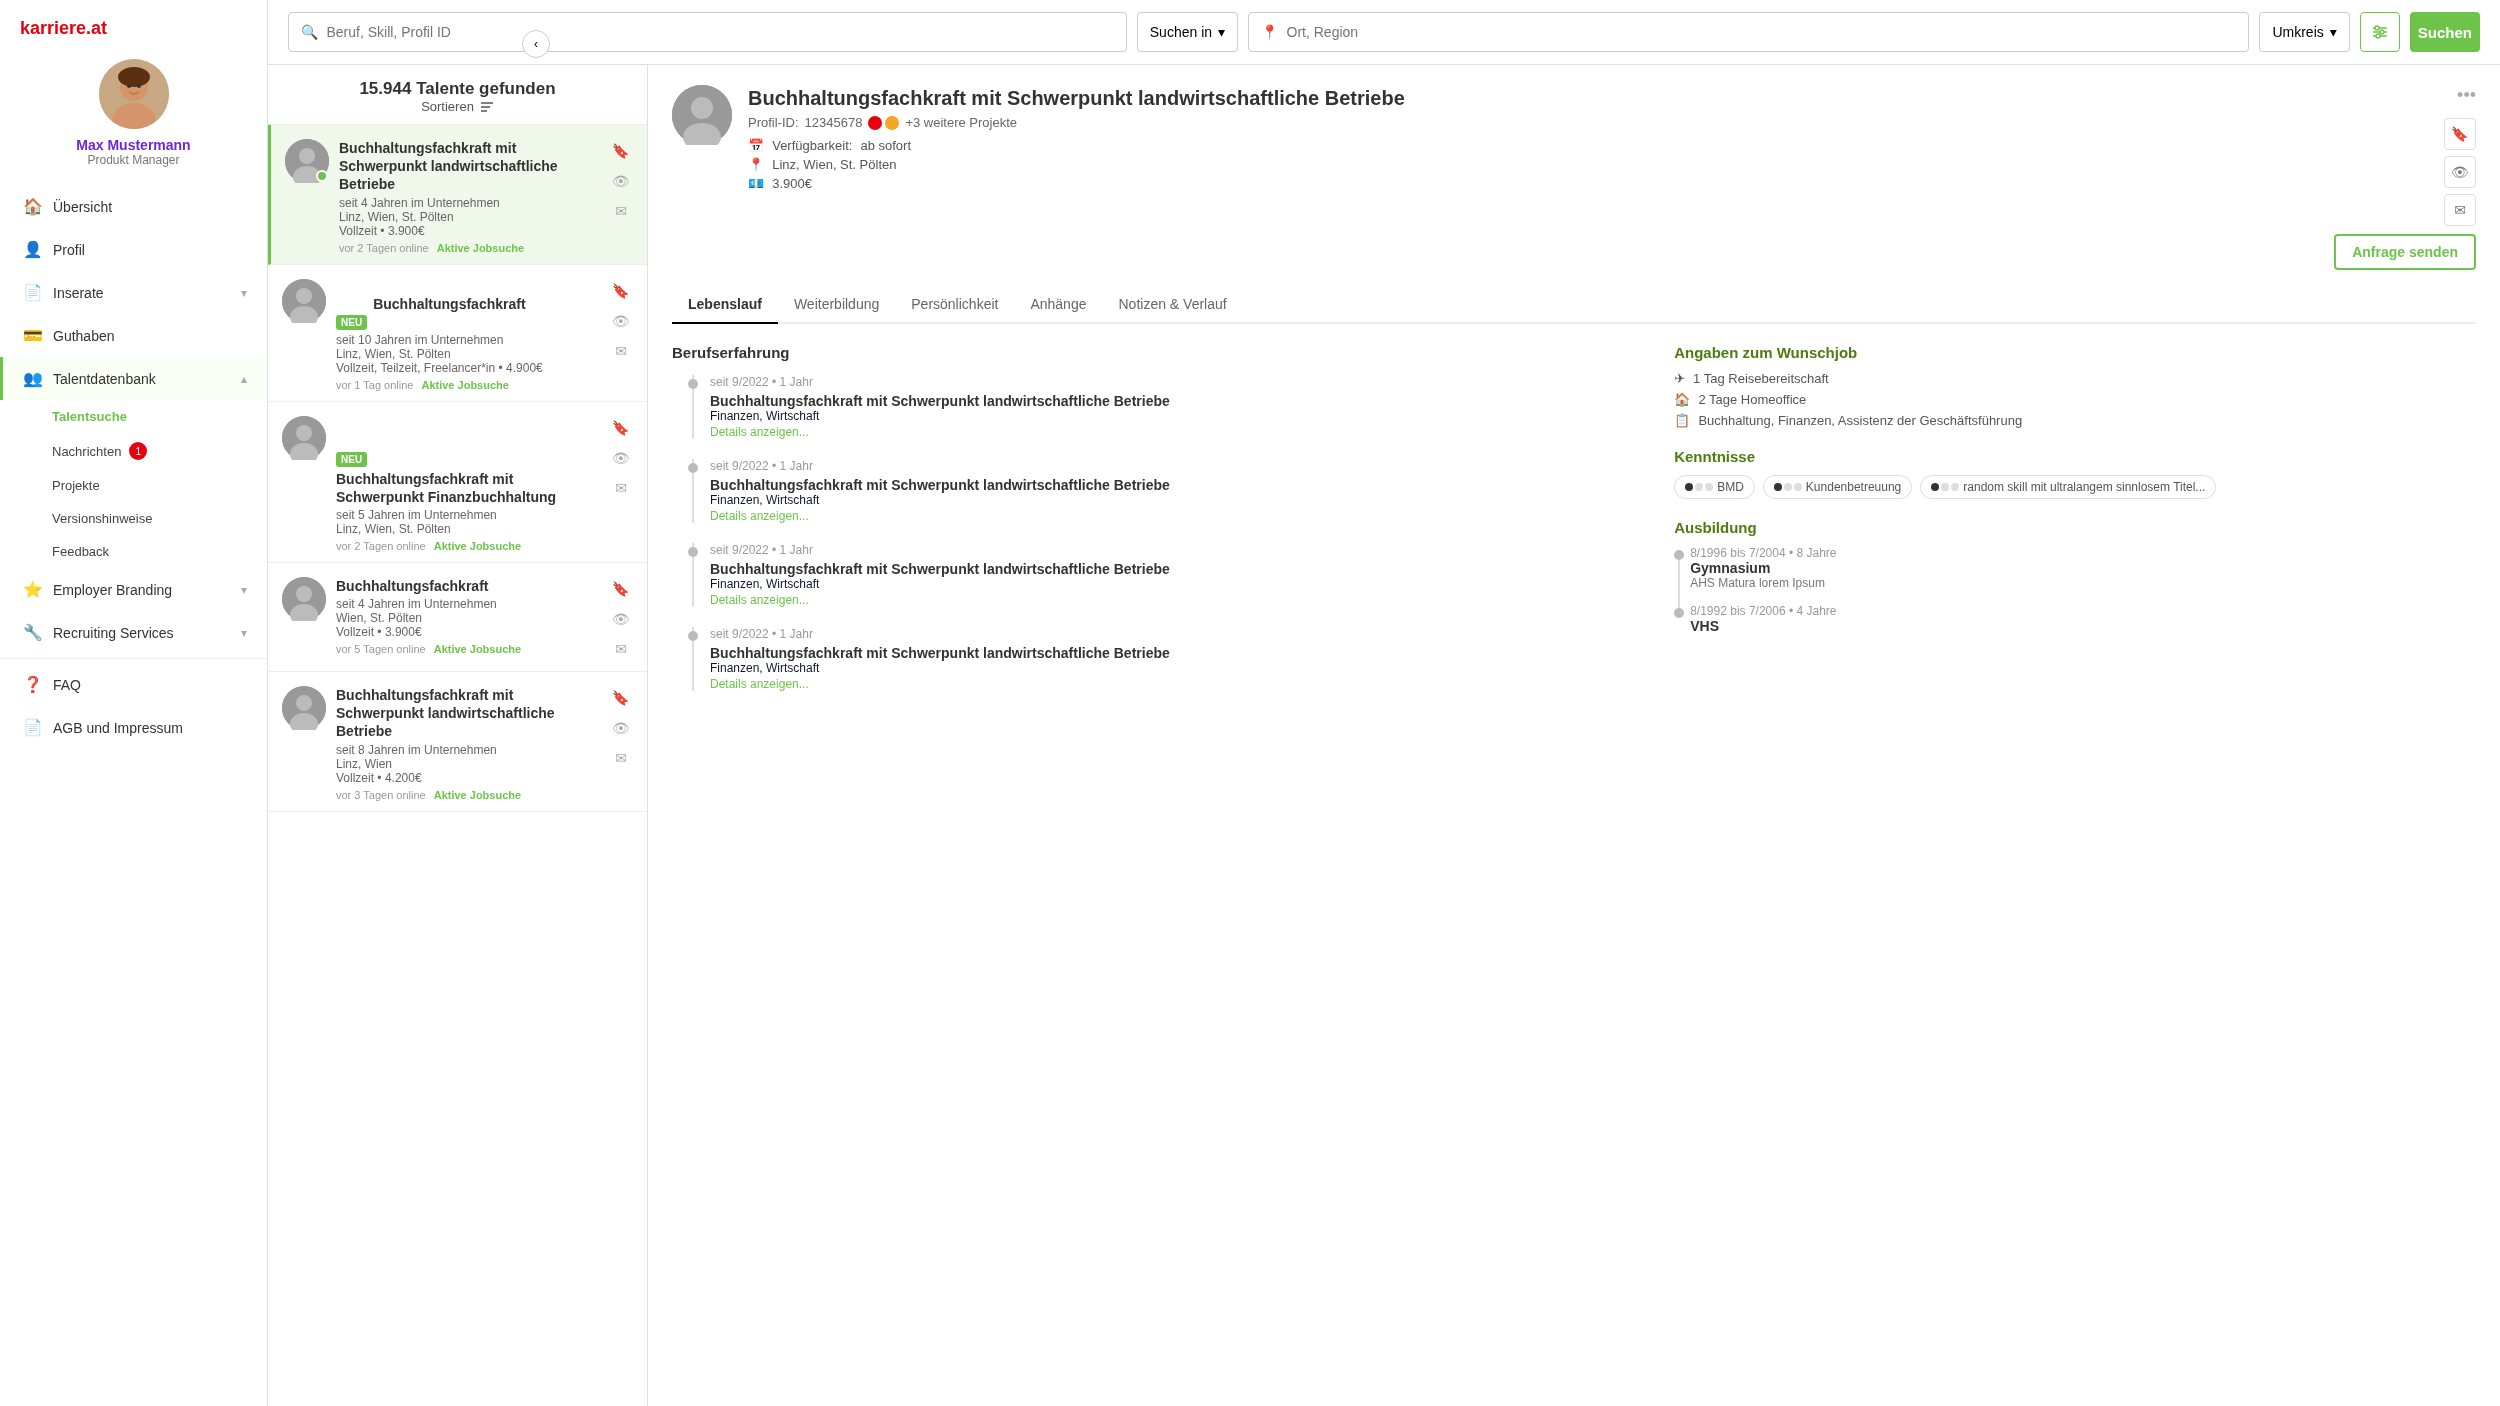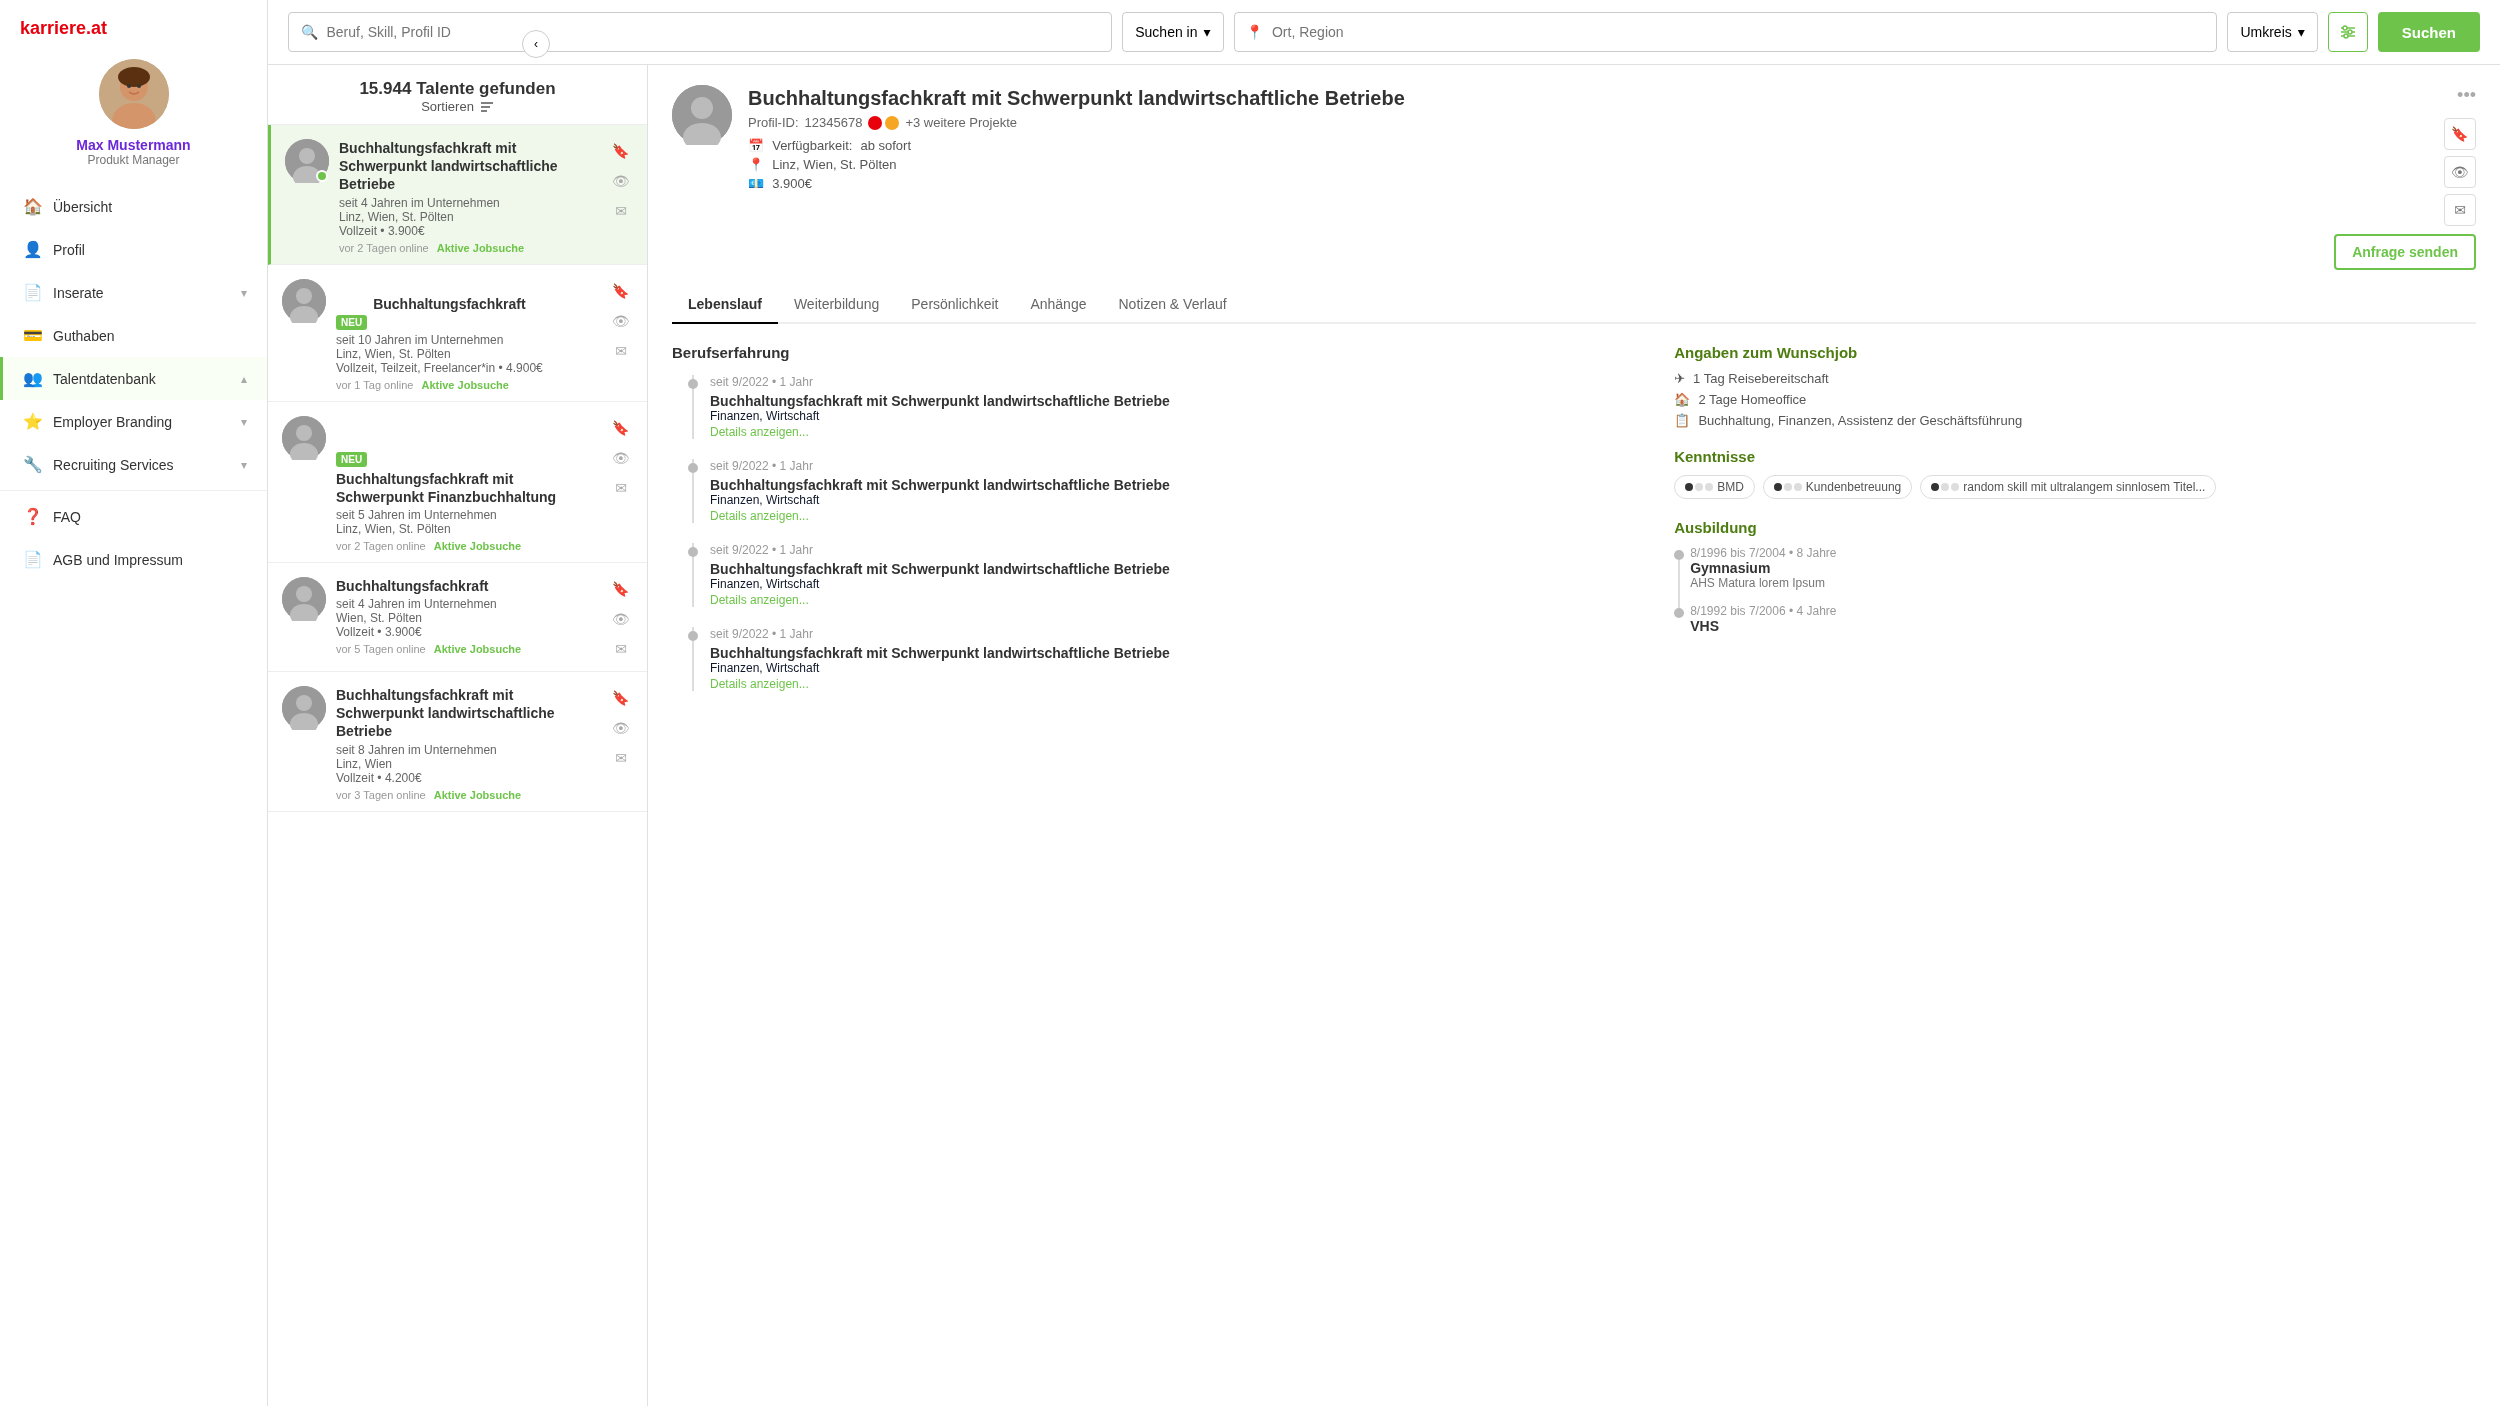--- a/index.html
+++ b/index.html
@@ -81,21 +81,21 @@
     .umkreis-dropdown {
       display: flex; align-items: center; border: 1px solid #ccc; border-radius: 4px;
       padding: 0 12px; height: 40px; background: #fff; gap: 6px; cursor: pointer;
     }
     .filter-btn {
       width: 40px; height: 40px; border: 1px solid #6ec44a; border-radius: 4px;
       display: flex; align-items: center; justify-content: center; cursor: pointer; color: #6ec44a; font-size: 18px;
     }
     .search-btn {
       background: #6ec44a; color: #fff; border: none; border-radius: 4px;
-      padding: 0 24px; height: 40px; font-size: 15px; font-weight: bold; cursor: pointer;
+      padding: 0 8px; height: 40px; font-size: 15px; font-weight: bold; cursor: pointer;
     }
     .collapse-btn {
       width: 28px; height: 28px; border: 1px solid #ccc; border-radius: 50%;
       display: flex; align-items: center; justify-content: center; cursor: pointer;
       position: absolute; left: 254px; top: 30px; background: #fff; z-index: 10; font-size: 12px;
     }
 
     
     .results-area {
       flex: 1; display: flex; overflow: hidden;
@@ -275,20 +275,38 @@
       <span class="nav-arrow">▾</span>
     </div>
     <div class="nav-item">
       <span class="nav-icon">💳</span>
       <span class="nav-label">Guthaben</span>
     </div>
     <div class="nav-item active">
       <span class="nav-icon">👥</span>
       <span class="nav-label">Talentdatenbank</span>
       <span class="nav-arrow">▴</span>
+    </div>
+    <div class="sub-nav">
+      <div class="sub-nav-item active">
+        <span>Talentsuche</span>
+      </div>
+      <div class="sub-nav-item">
+        <span>Nachrichten</span>
+        <span class="sub-badge">1</span>
+      </div>
+      <div class="sub-nav-item">
+        <span>Projekte</span>
+      </div>
+      <div class="sub-nav-item">
+        <span>Versionshinweise</span>
+      </div>
+      <div class="sub-nav-item">
+        <span>Feedback</span>
+      </div>
     </div>
     <div class="nav-item">
       <span class="nav-icon">⭐</span>
       <span class="nav-label">Employer Branding</span>
       <span class="nav-arrow">▾</span>
     </div>
     <div class="nav-item">
       <span class="nav-icon">🔧</span>
       <span class="nav-label">Recruiting Services</span>
       <span class="nav-arrow">▾</span>

